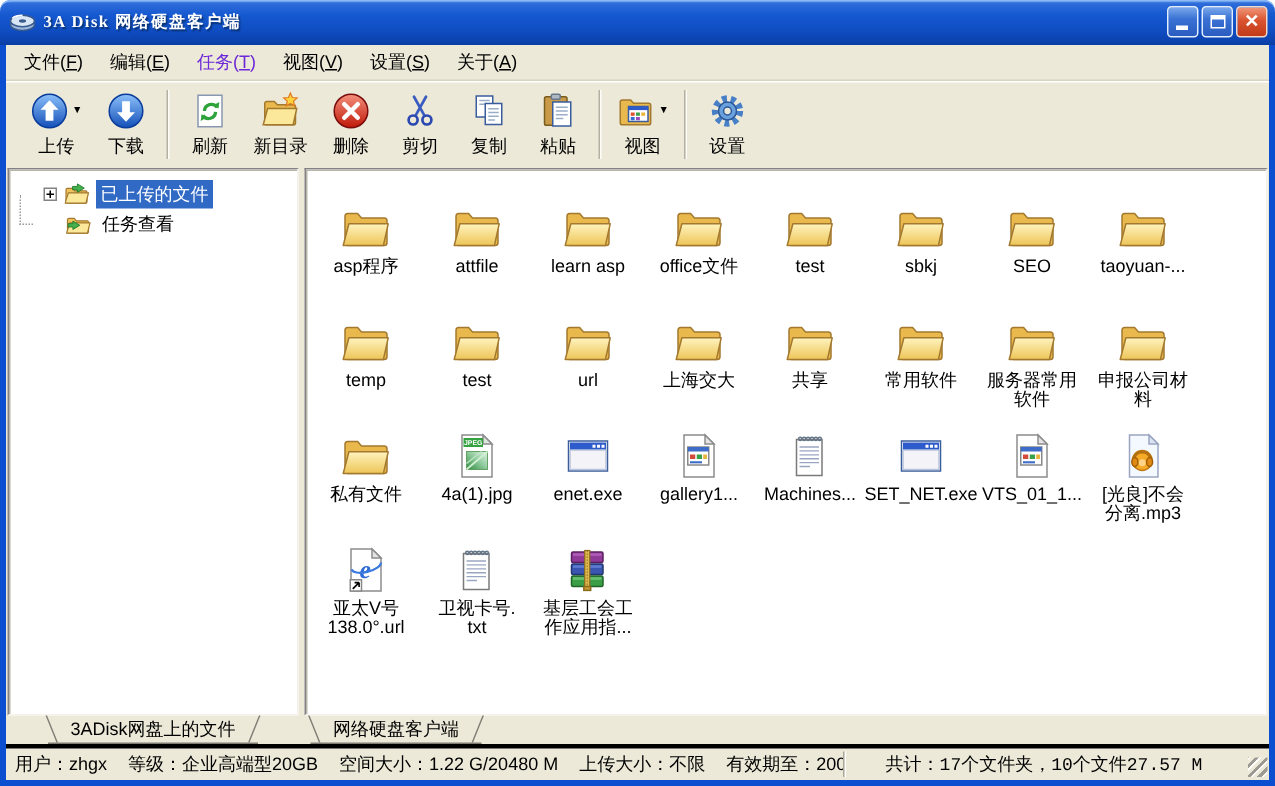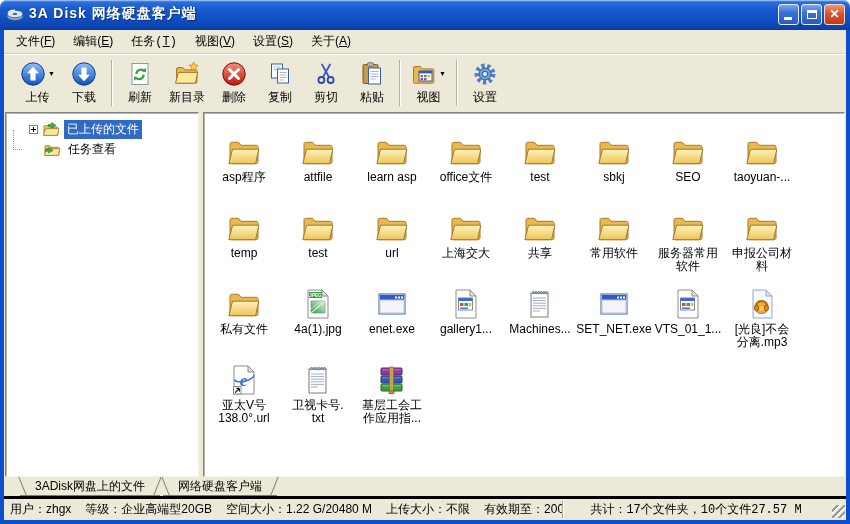--- a/index.html
+++ b/index.html
@@ -6,34 +6,34 @@
   html,body { width:850px; height:524px; overflow:hidden; }
   body { font-family:"Liberation Sans", sans-serif; font-size:12px; color:#000; }
 
   .window { position:absolute; inset:0; background:#0B4FD0; border-radius:8px 8px 0 0; display:flex; flex-direction:column; }
 
   
   .titlebar { height:30px; flex:0 0 30px; border-radius:7px 7px 0 0; display:flex; align-items:center; padding:0 5px 2px 6px;
     background:linear-gradient(180deg,#6AA2EE 0%,#2E6CDA 8%,#1659D0 32%,#0F4DC2 68%,#0B41AC 94%,#0A3CA0 100%);
     box-shadow:inset 0 1px 0 #8CBAF6; }
   .title-icon { width:18px; height:18px; margin-right:5px; flex:0 0 18px; }
-  .title-text { color:#fff; font-weight:bold; font-size:14px; letter-spacing:1px; text-shadow:1px 1px 1px #08306E; flex:1; white-space:nowrap; }
+  .title-text { color:#fff; font-weight:bold; font-size:11px; letter-spacing:1px; text-shadow:1px 1px 1px #08306E; flex:1; white-space:nowrap;font-family:Liberation Serif, serif; }
   .winbtn { width:21px; height:21px; margin-left:2px; border:1px solid #E4EEFA; border-radius:3px; display:flex; align-items:center; justify-content:center;
     background:linear-gradient(180deg,#7AA8EC 0%,#3A72D4 40%,#2A5CC0 100%); position:relative; }
   .winbtn.close { background:linear-gradient(180deg,#F09678 0%,#DA5432 45%,#C23A18 100%); border-color:#F4D8C8; }
   .glyph-min { width:8px; height:3px; background:#fff; position:absolute; left:5px; bottom:4px; }
   .glyph-max { width:10px; height:9px; border:1px solid #fff; border-top:3px solid #fff; }
   .glyph-close { color:#fff; font-weight:bold; font-size:12px; line-height:1; }
 
   .chrome { flex:1; margin:0 4px 4px 4px; background:#ECE9D8; display:flex; flex-direction:column; min-height:0; }
 
   
   .menubar { height:36px; flex:0 0 22px; display:flex; align-items:center; padding-left:3px; border-bottom:1px solid #D8D4C4; }
   .menu-item { padding:3px 9px; cursor:default; white-space:nowrap; }
-  .menu-item.disabled { color:#000000;font-family:Liberation Mono, monospace; }
+  .menu-item.disabled { color:#6d28d9; }
   .menu-item u { text-decoration:underline; }
 
   
   .toolbar { height:58px; flex:0 0 58px; display:flex; align-items:center; padding:2px 4px 3px 10px; border-top:1px solid #fff; }
   .tb-btn { display:flex; flex-direction:column; align-items:center; justify-content:flex-end; min-width:46px; height:52px; padding:2px 5px; border:1px solid transparent; border-radius:2px; }
   .tb-ico-row { height:29px; display:flex; align-items:center; }
   .tb-label { margin-top:2px; white-space:nowrap; }
   .tb-arrow { font-size:7px; margin-left:2px; color:#000; }
   .tb-sep { width:2px; height:46px; border-left:1px solid #B4B0A4; border-right:1px solid #FDFCF8; margin:0 4px; }
 
@@ -51,21 +51,21 @@
   .tree-row.child { margin-left:13px; position:relative; }
   .tree-row.child::before { content:""; position:absolute; left:-8px; top:-9px; height:19px; width:8px; border-left:1px dotted #9a9a9a; border-bottom:1px dotted #9a9a9a; }
 
   .files-panel { flex:1; overflow:hidden; }
   .files-grid { padding:10px 0 0 3px; display:flex; flex-wrap:wrap; align-content:flex-start;margin-top:12px; }
   .file-item { width:74px; height:76px; display:flex; flex-direction:column; align-items:center; padding-top:1px; }
   .file-icon { width:34px; height:32px; flex:0 0 32px; }
   .file-label { margin-top:3px; font-size:12px; line-height:13px; text-align:center; white-space:nowrap; }
 
   
-  .tabstrip { height:19px; flex:0 0 19px; display:flex; align-items:stretch; padding-left:16px; }
+  .tabstrip { height:19px; flex:0 0 19px; display:flex; align-items:stretch; padding-left:28px;gap:32px; }
   .tab { position:relative; padding:2px 15px 1px 15px; display:flex; align-items:center; border-bottom:1px solid #7E7B73; margin-right:3px; white-space:nowrap; }
   .tab::before { content:""; position:absolute; left:2px; top:0; bottom:0; width:1px; background:#7E7B73; transform:skewX(22deg); }
   .tab::after  { content:""; position:absolute; right:2px; top:0; bottom:0; width:1px; background:#7E7B73; transform:skewX(-22deg); }
 
   
   .statusbar { height:24px; flex:0 0 24px; border-top:3px solid #000000; display:flex; align-items:center; background:#ECE9D8; }
   .status-left { flex:1; display:flex; align-items:center; padding-left:6px; min-width:0; overflow:hidden; }
   .status-field { margin-right:14px; white-space:nowrap; }
   .status-divider { width:2px; height:17px; flex:0 0 2px; border-left:1px solid #ACA899; border-right:1px solid #fff; }
   .status-right { width:268px; flex:0 0 268px; text-align:center; white-space:nowrap; padding-right:4px;font-family:Liberation Mono, monospace; }
@@ -163,49 +163,49 @@
                 <linearGradient id="delg" x1="0" y1="0" x2="0" y2="1">
                   <stop offset="0" stop-color="#F4907C"></stop>
                   <stop offset="1" stop-color="#C01808"></stop>
                 </linearGradient>
               </defs>
               <circle cx="13" cy="13" r="11.2" fill="url(#delg)" stroke="#7A0C0C"></circle>
               <path d="M8.5 8.5 L17.5 17.5 M17.5 8.5 L8.5 17.5" stroke="#fff" stroke-width="3" stroke-linecap="round"></path>
             </svg>
           </div>
         <span class="tb-label">删除</span>
+      </div>
+      <div class="tb-btn">
+        <div class="tb-ico-row">
+            <svg width="26" height="26" viewBox="0 0 26 26">
+              <path d="M9 3.5 L15.8 15.8 M17 3.5 L10.2 15.8" stroke="#3A5CC0" stroke-width="1.8" stroke-linecap="round"></path>
+              <circle cx="8.4" cy="19" r="3" fill="none" stroke="#2A48B0" stroke-width="1.8"></circle>
+              <circle cx="17.6" cy="19" r="3" fill="none" stroke="#2A48B0" stroke-width="1.8"></circle>
+            </svg>
+          </div>
+        <span class="tb-label">剪切</span>
       </div>
       <div class="tb-btn">
         <div class="tb-ico-row">
             <svg width="26" height="26" viewBox="0 0 26 26">
               <rect x="4.5" y="3" width="11" height="14" fill="#fff" stroke="#3A5E9C"></rect>
               <g stroke="#9AAEC8" stroke-width=".9">
                 <line x1="6.5" y1="6" x2="13.5" y2="6"></line>
                 <line x1="6.5" y1="8.5" x2="13.5" y2="8.5"></line>
               </g>
               <rect x="10.5" y="8" width="11" height="14" fill="#fff" stroke="#3A5E9C"></rect>
               <g stroke="#9AAEC8" stroke-width=".9">
                 <line x1="12.5" y1="11.5" x2="19.5" y2="11.5"></line>
                 <line x1="12.5" y1="14" x2="19.5" y2="14"></line>
                 <line x1="12.5" y1="16.5" x2="19.5" y2="16.5"></line>
                 <line x1="12.5" y1="19" x2="17" y2="19"></line>
               </g>
             </svg>
           </div>
         <span class="tb-label">复制</span>
-      </div>
-      <div class="tb-btn">
-        <div class="tb-ico-row">
-            <svg width="26" height="26" viewBox="0 0 26 26">
-              <path d="M9 3.5 L15.8 15.8 M17 3.5 L10.2 15.8" stroke="#3A5CC0" stroke-width="1.8" stroke-linecap="round"></path>
-              <circle cx="8.4" cy="19" r="3" fill="none" stroke="#2A48B0" stroke-width="1.8"></circle>
-              <circle cx="17.6" cy="19" r="3" fill="none" stroke="#2A48B0" stroke-width="1.8"></circle>
-            </svg>
-          </div>
-        <span class="tb-label">剪切</span>
       </div>
       <div class="tb-btn">
         <div class="tb-ico-row">
             <svg width="26" height="26" viewBox="0 0 26 26">
               <rect x="4" y="3.5" width="15" height="19" rx="1.2" fill="#C89A4A" stroke="#7A5C1E"></rect>
               <rect x="8.5" y="1.8" width="6" height="3.4" rx="1" fill="#B0B8C4" stroke="#667788"></rect>
               <rect x="9.5" y="7" width="12" height="16" fill="#fff" stroke="#3A5E9C"></rect>
               <g stroke="#9AAEC8" stroke-width=".9">
                 <line x1="11.5" y1="10.5" x2="19.5" y2="10.5"></line>
                 <line x1="11.5" y1="13" x2="19.5" y2="13"></line>

